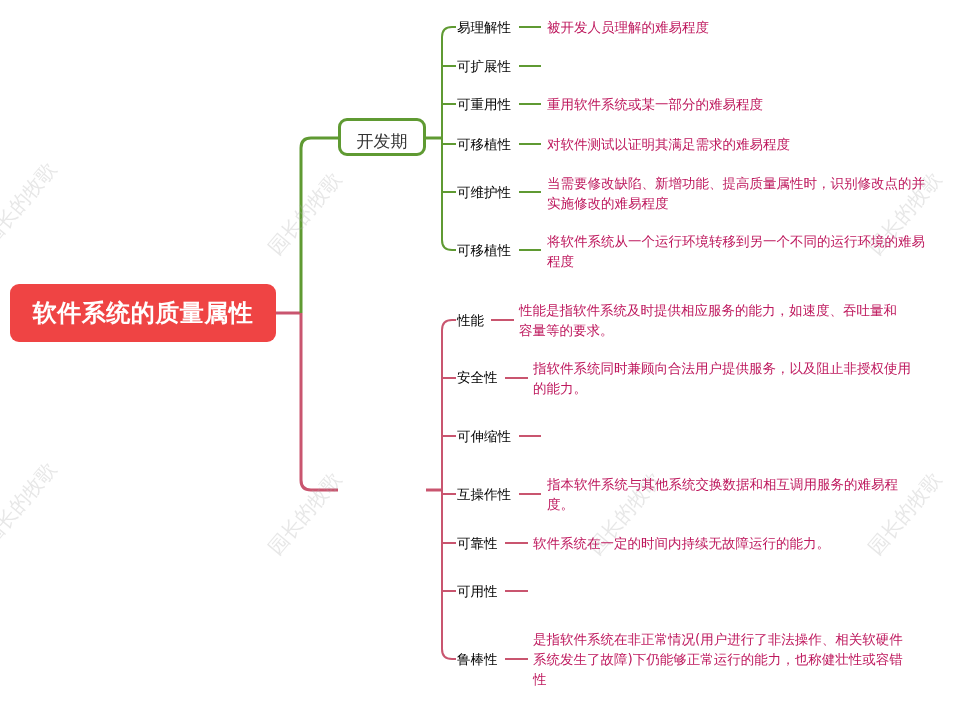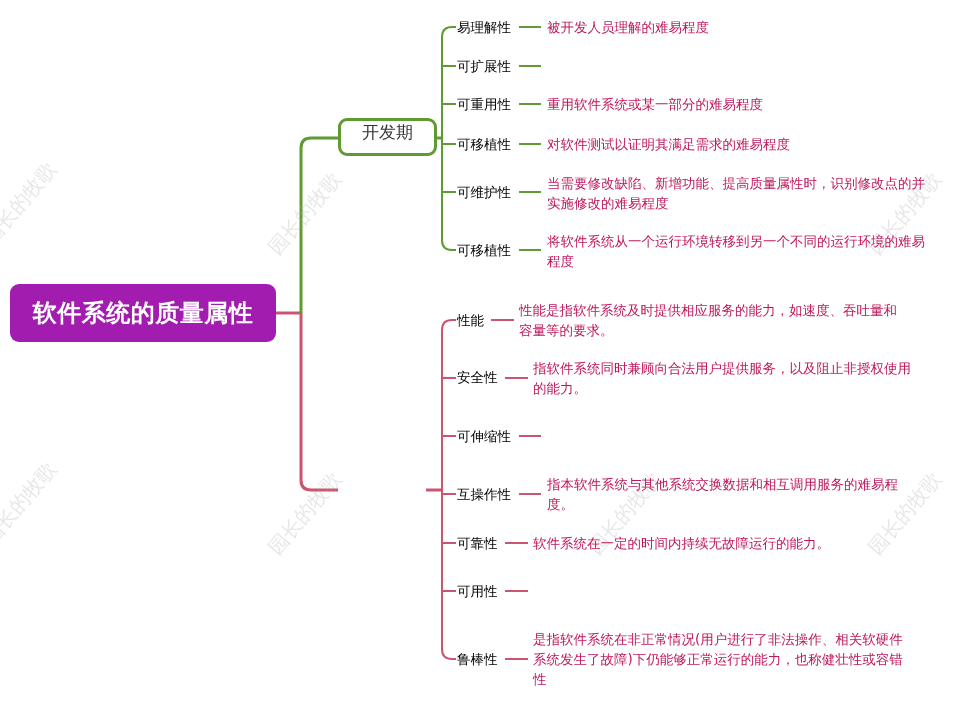--- a/index.html
+++ b/index.html
@@ -2,29 +2,29 @@
 <html><head>
   <meta charset="utf-8">
   <style>
     html, body { margin: 0; padding: 0; background: #ffffff; }
     body { width: 962px; height: 703px; position: relative; overflow: hidden;
            font-family: "DejaVu Sans", "Liberation Sans", sans-serif; color: #333333; }
     .canvas { position: absolute; left: 0; top: 0; width: 962px; height: 703px; }
     svg.lines { position: absolute; left: 0; top: 0; }
     .root {
       position: absolute; left: 10px; top: 284px; width: 266px; height: 58px;
-      background: #a21caf; border-radius: 9px; color: #ffffff;
+      background: #ef4444; border-radius: 9px; color: #ffffff;
       font-size: 24px; font-weight: bold; display: flex; align-items: center; justify-content: center;
       letter-spacing: 0.5px;
       text-align: right;
     }
     .branch {
-      position: absolute; width: 99px; height: 38px; box-sizing: border-box;
+      position: absolute; width: 88px; height: 38px; box-sizing: border-box;
       border-radius: 9px; background: #ffffff; border: 3px solid;
-      font-size: 17px; display: flex; align-items: flex-start; justify-content: center; color: #333;
+      font-size: 17px; display: flex; align-items: flex-end; justify-content: center; color: #333;
     }
     .branch.dev { left: 338px; top: 118px; border-color: #5f9a32; }
     .branch.run { left: 338px; top: 471px; border-color: #c9556f; }
     .label {
       position: absolute; font-size: 13.5px; color: #000000; white-space: nowrap; line-height: 18px;
     }
     .desc {
       position: absolute; font-size: 13.5px; color: #be185d; line-height: 20px; width: 390px;
     }
     .watermark {

